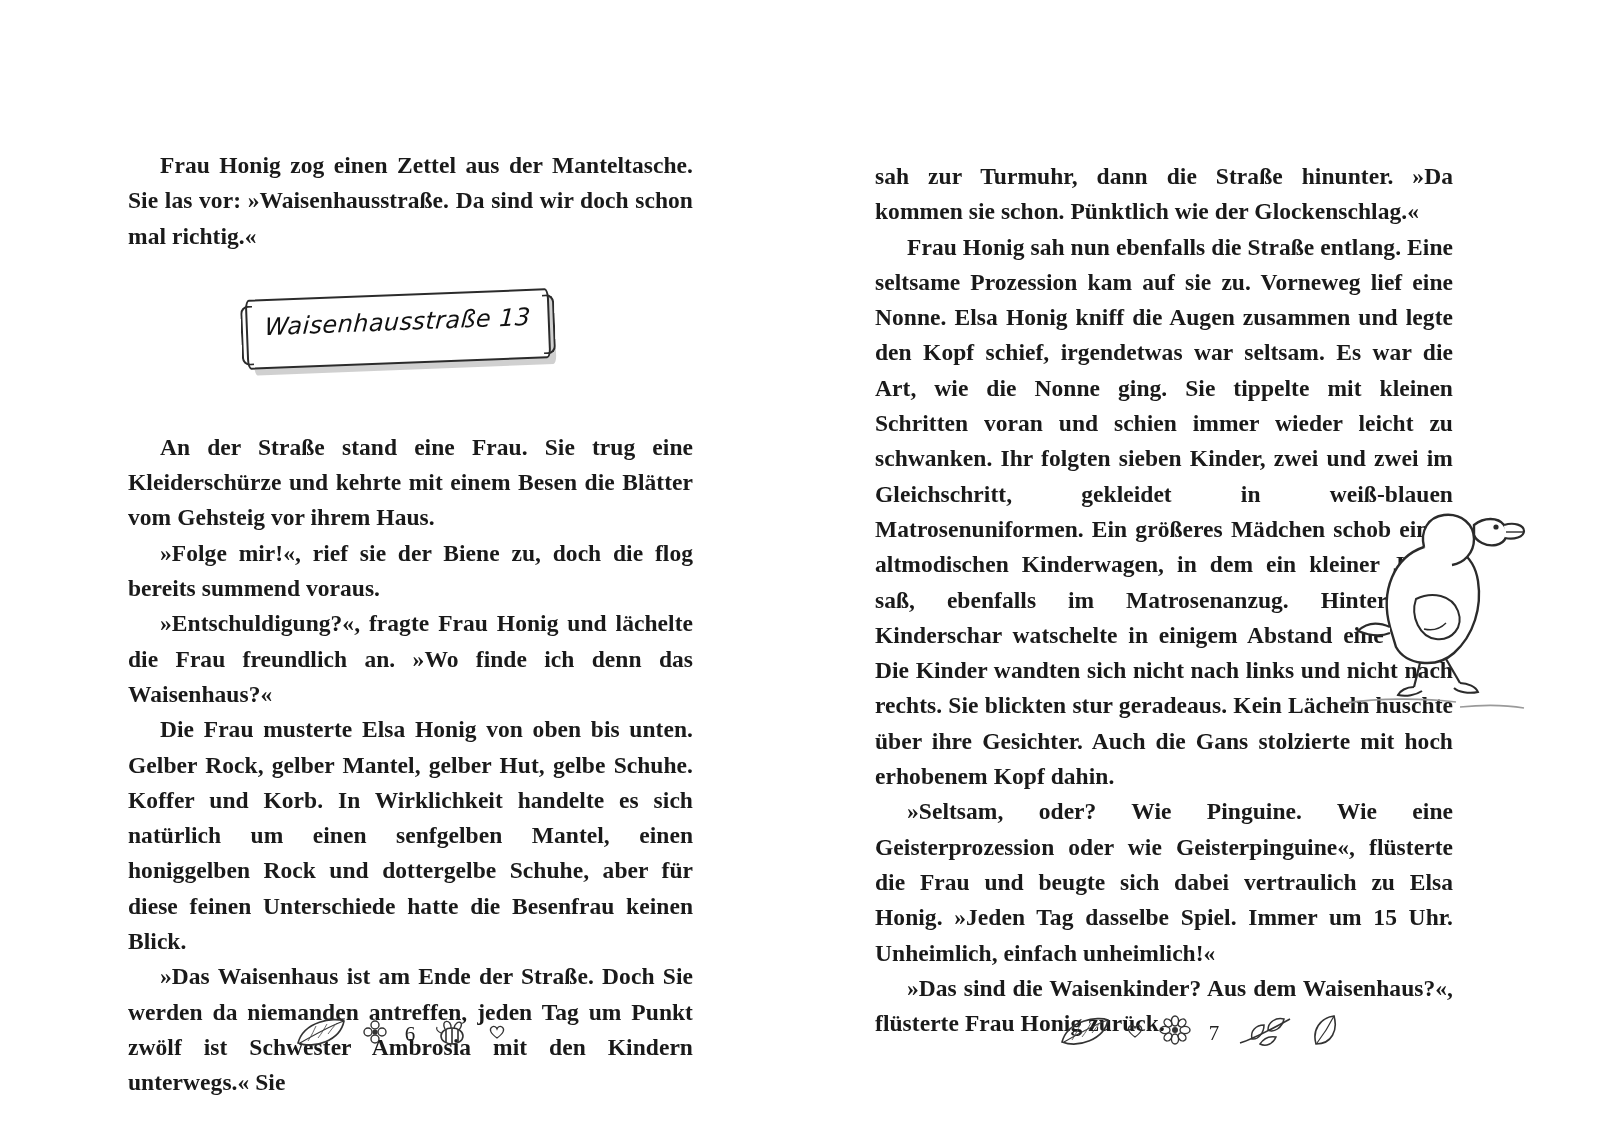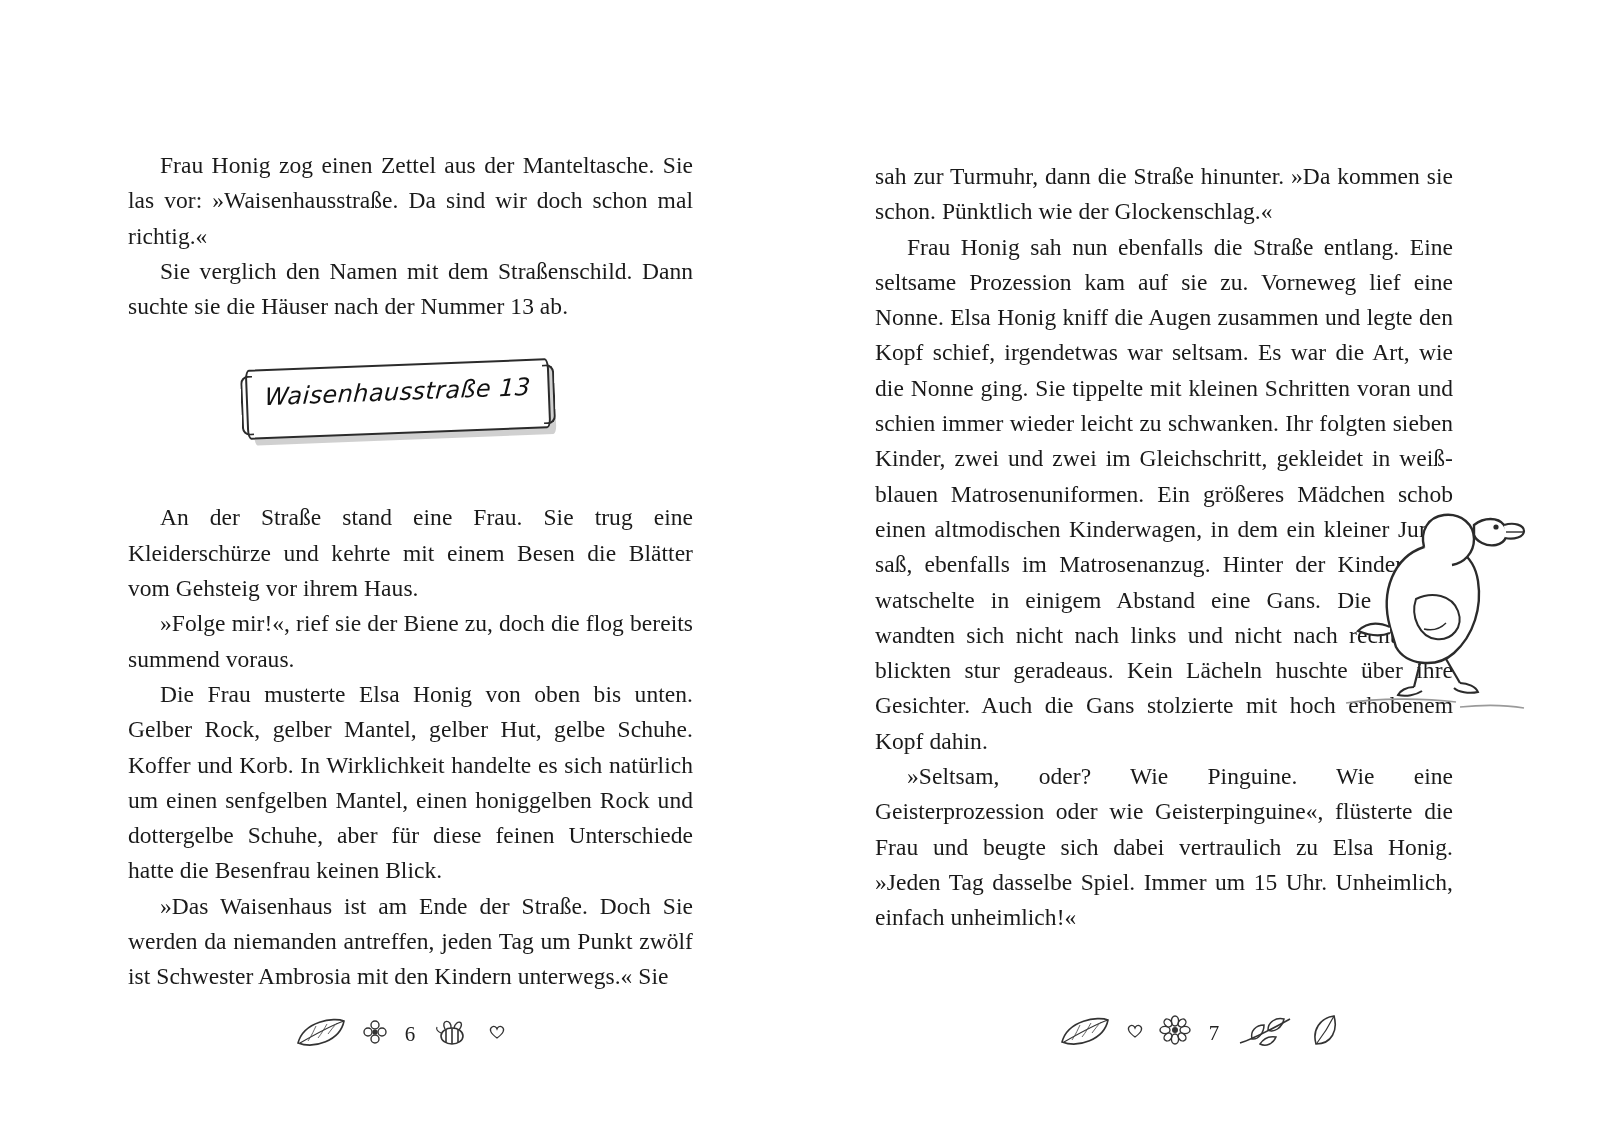--- a/index.html
+++ b/index.html
@@ -44,20 +44,21 @@
   }
 
   p.para {
     margin: 0;
     font-size: 23.5px;
     line-height: 35.3px;
     text-align: justify;
     text-indent: 32px;
     hyphens: manual;
     letter-spacing: 0.05px;
+    font-weight: bold;
   }
   p.para.noindent {
     text-indent: 0;
   }
 
   
   .sign-wrap {
     position: relative;
     margin: 26px 0 30px 0;
     height: 120px;
@@ -144,30 +145,30 @@
 </style>
 </head>
 <body>
 
 <div class="spread">
 
   <div class="page page-left">
     <div class="col">
 
       <p class="para">Frau Honig zog einen Zettel aus der Manteltasche. Sie las vor: »Waisenhausstraße. Da sind wir doch schon mal richtig.«</p>
-      <p class="para">Sie verglich den Namen mit dem Straßenschild. Dann suchte sie die Häuser nach der Nummer 13 ab.</p>
 
       <div class="sign-wrap">
         <div class="sign">
           <div class="sign-text">Waisenhausstraße 13</div>
         </div>
       </div>
 
       <p class="para">An der Straße stand eine Frau. Sie trug eine Kleiderschürze und kehrte mit einem Besen die Blätter vom Gehsteig vor ihrem Haus.</p>
       <p class="para">»Folge mir!«, rief sie der Biene zu, doch die flog bereits summend voraus.</p>
+      <p class="para">»Entschuldigung?«, fragte Frau Honig und lächelte die Frau freundlich an. »Wo finde ich denn das Waisenhaus?«</p>
       <p class="para">Die Frau musterte Elsa Honig von oben bis unten. Gelber Rock, gelber Mantel, gelber Hut, gelbe Schuhe. Koffer und Korb. In Wirklichkeit handelte es sich natürlich um einen senfgelben Mantel, einen honiggelben Rock und dottergelbe Schuhe, aber für diese feinen Unterschiede hatte die Besenfrau keinen Blick.</p>
       <p class="para">»Das Waisenhaus ist am Ende der Straße. Doch Sie werden da niemanden antreffen, jeden Tag um Punkt zwölf ist Schwester Ambrosia mit den Kindern unterwegs.« Sie</p>
     </div>
 
     <div class="footer">
       <span class="orn">
         <svg width="54" height="34" viewBox="0 0 54 34">
           <path d="M4 28 C10 6, 40 2, 50 6 C46 26, 20 34, 4 28 Z" fill="none" stroke="#333" stroke-width="1.6"></path>
           <path d="M6 28 C20 20, 38 10, 50 6" fill="none" stroke="#333" stroke-width="1.2"></path>
           <path d="M14 26 C18 20, 20 15, 22 11" fill="none" stroke="#555" stroke-width="0.9"></path>
@@ -202,20 +203,21 @@
         </svg>
       </span>
     </div>
   </div>
 
   <div class="page page-right">
     <div class="col">
       <p class="para noindent">sah zur Turmuhr, dann die Straße hinunter. »Da kommen sie schon. Pünktlich wie der Glockenschlag.«</p>
       <p class="para">Frau Honig sah nun ebenfalls die Straße entlang. Eine seltsame Prozession kam auf sie zu. Vorneweg lief eine Nonne. Elsa Honig kniff die Augen zusammen und legte den Kopf schief, irgendetwas war seltsam. Es war die Art, wie die Nonne ging. Sie tippelte mit kleinen Schritten voran und schien immer wieder leicht zu schwanken. Ihr folgten sieben Kinder, zwei und zwei im Gleichschritt, gekleidet in weiß-blauen Matrosenuniformen. Ein größeres Mädchen schob einen altmodischen Kinderwagen, in dem ein kleiner Junge saß, ebenfalls im Matrosenanzug. Hinter der Kinderschar watschelte in einigem Abstand eine Gans. Die Kinder wandten sich nicht nach links und nicht nach rechts. Sie blickten stur geradeaus. Kein Lächeln huschte über ihre Gesichter. Auch die Gans stolzierte mit hoch erhobenem Kopf dahin.</p>
       <p class="para">»Seltsam, oder? Wie Pinguine. Wie eine Geisterprozession oder wie Geisterpinguine«, flüsterte die Frau und beugte sich dabei vertraulich zu Elsa Honig. »Jeden Tag dasselbe Spiel. Immer um 15 Uhr. Unheimlich, einfach unheimlich!«</p>
+      <p class="para">»Das sind die Waisenkinder? Aus dem Waisenhaus?«, flüsterte Frau Honig zurück.</p>
     </div>
 
     <div class="goose">
       <svg width="210" height="230" viewBox="0 0 210 230">
 
         <path d="M62 132 C52 96, 66 62, 96 52 C124 43, 146 60, 150 86 C154 112, 146 140, 126 158 C108 174, 78 170, 68 152 Z" fill="#ffffff" stroke="#2b2b2b" stroke-width="2.4"></path>
 
         <path d="M96 52 C92 36, 100 22, 116 20 C134 18, 146 30, 146 44 C146 58, 136 68, 124 70" fill="#ffffff" stroke="#2b2b2b" stroke-width="2.4"></path>
         <path d="M146 30 C156 22, 170 22, 176 30 C182 38, 178 48, 168 50 C158 52, 148 46, 146 40 Z" fill="#ffffff" stroke="#2b2b2b" stroke-width="2.4"></path>
 

